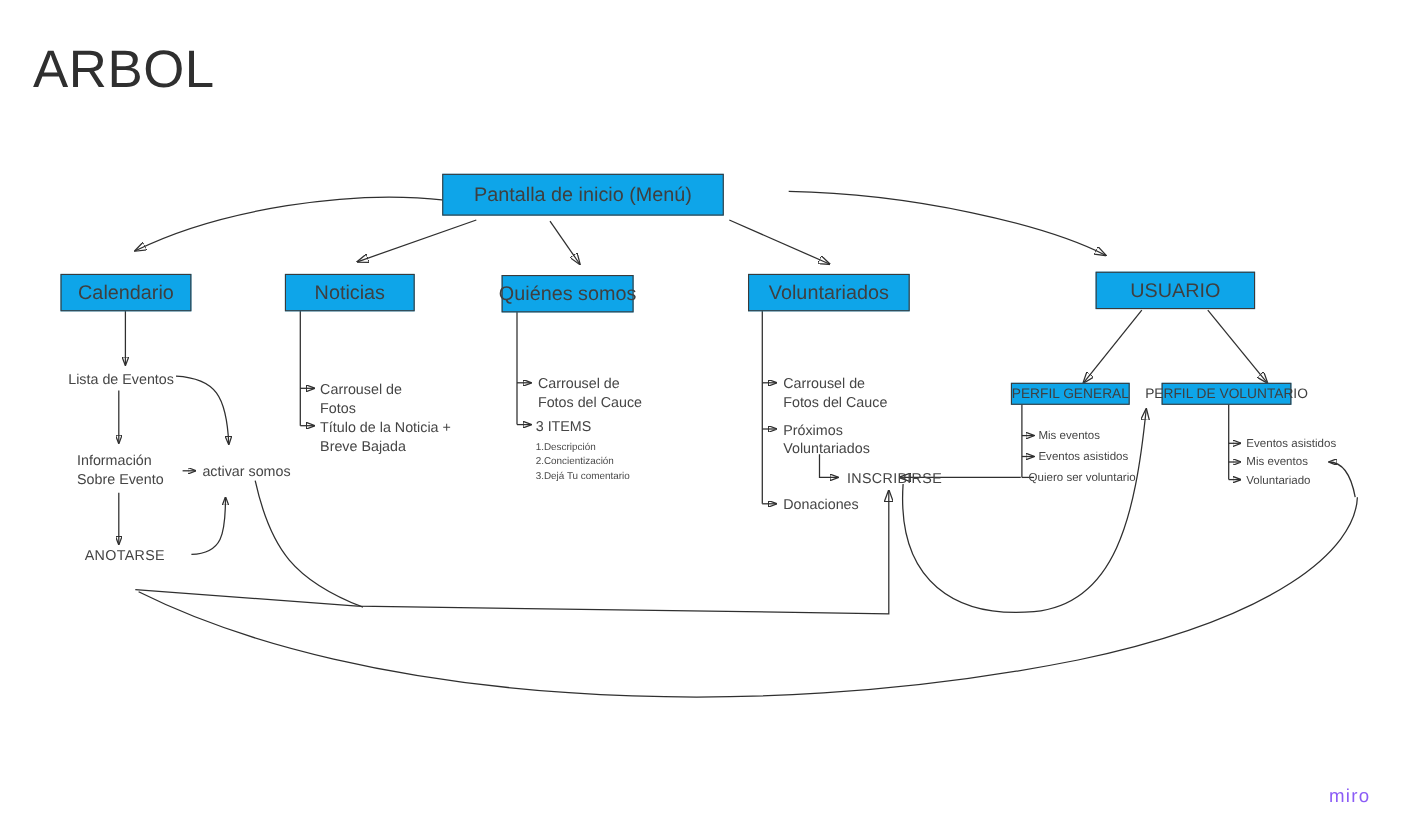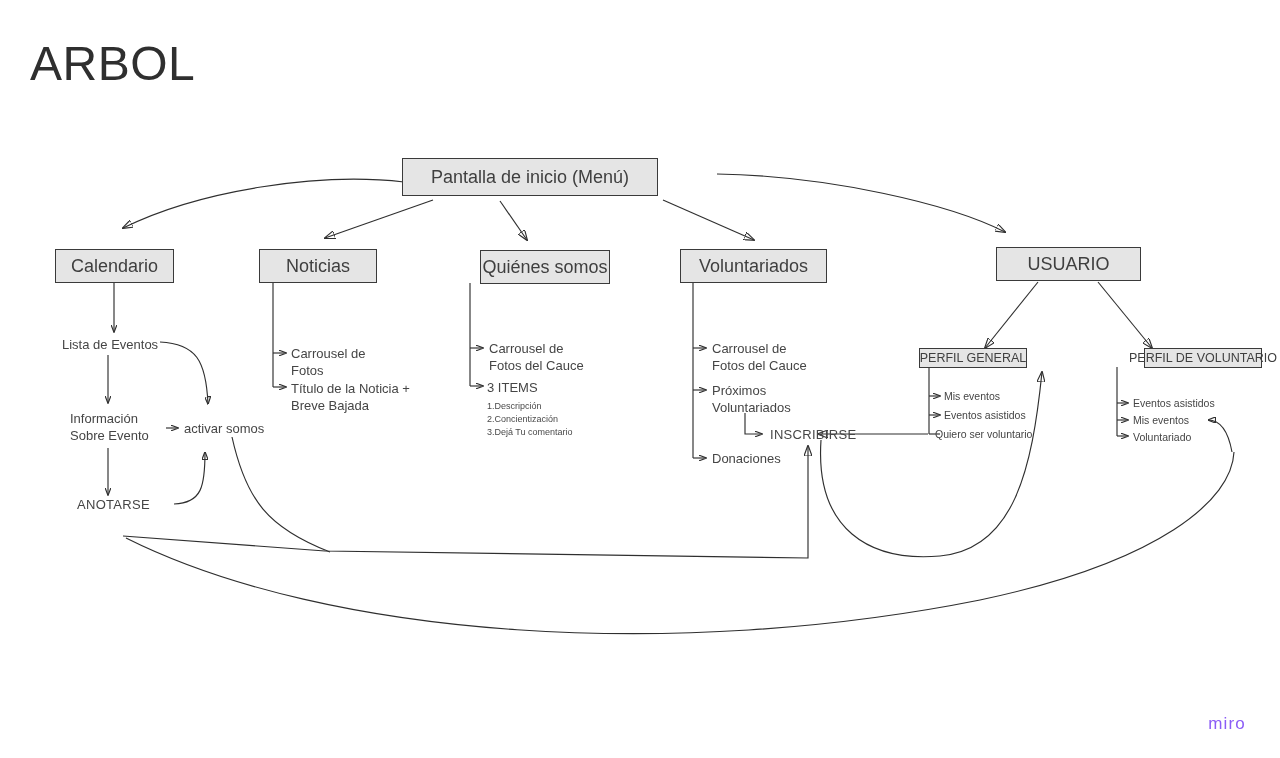--- a/index.html
+++ b/index.html
@@ -40,21 +40,21 @@
     font-size: 48px;
     font-weight: 400;
     letter-spacing: 0.5px;
     color: #2f2f2f;
     white-space: nowrap;
   }
   .node {
     position: absolute;
     box-sizing: border-box;
     border: 1.6px solid #3a3a3a;
-    background: #e5e5e5;
+    background: #0ea5e9;
     display: flex;
     align-items: center;
     justify-content: center;
     text-align: center;
     color: #3f3f3f;
     white-space: nowrap;
   }
   .node.lvl1 {
     font-size: 18px;
     height: 34px;
@@ -184,37 +184,37 @@
   </div>
 
   <div class="node lvl1" style="left:55px; top:249px; width:119px;align-items:center;">
     <span>Calendario</span>
   </div>
 
   <div class="node lvl1" style="left:259px; top:249px; width:118px;">
     <span>Noticias</span>
   </div>
 
-  <div class="node lvl1" style="left:456px; top:250px; width:130px;margin-left:24px;">
+  <div class="node lvl1" style="left:456px; top:250px; width:120px;">
     <span>Quiénes somos</span>
   </div>
 
   <div class="node lvl1" style="left:680px; top:249px; width:147px;">
     <span>Voluntariados</span>
   </div>
 
   <div class="node lvl1" style="left:996px; top:247px; width:145px;">
     <span>USUARIO</span>
   </div>
 
   <div class="node profile" style="left:919px; top:348px; width:108px;">
     <span>PERFIL GENERAL</span>
   </div>
 
-  <div class="node profile" style="left:1144px; top:348px; width:118px;">
+  <div class="node profile" style="left:1056px; top:348px; width:118px;">
     <span>PERFIL DE VOLUNTARIO</span>
   </div>
 
   <div class="leaf" style="left:62px; top:336px;">Lista de Eventos</div>
   <div class="leaf" style="left:70px; top:410px;">Información
 Sobre Evento</div>
   <div class="leaf caps" style="left:77px; top:496px;">ANOTARSE</div>
   <div class="leaf" style="left:184px; top:420px;">activar somos</div>
 
   <div class="leaf" style="left:291px; top:345px;">Carrousel de

